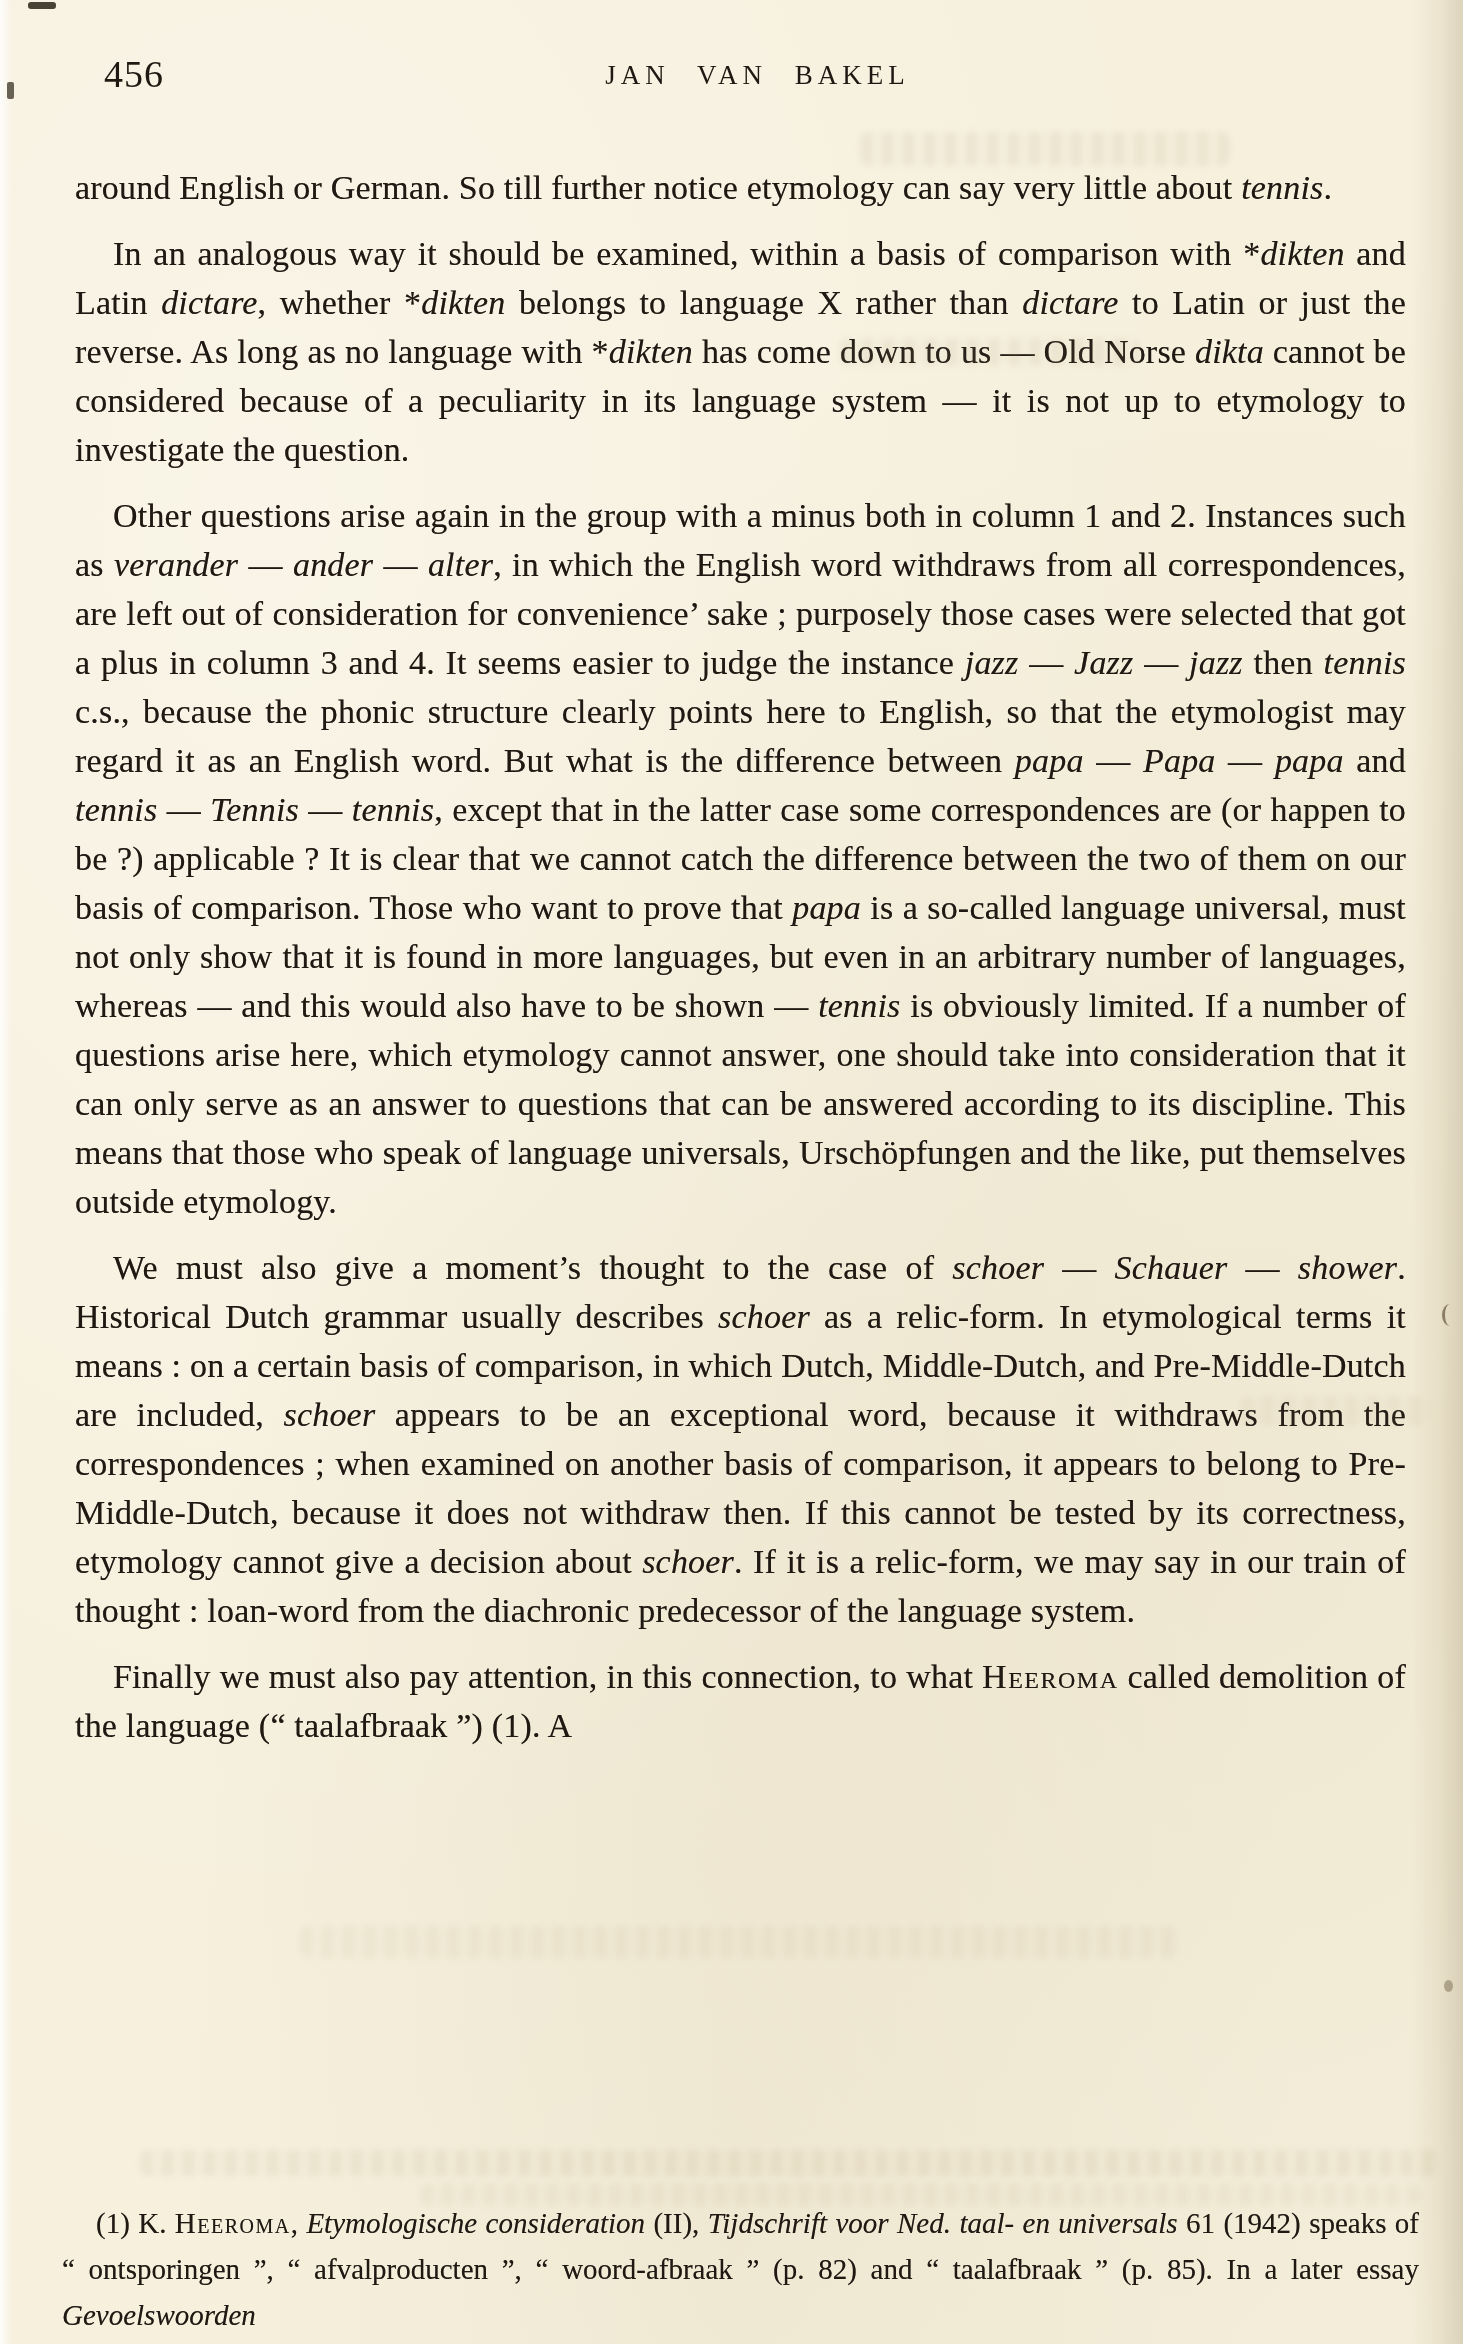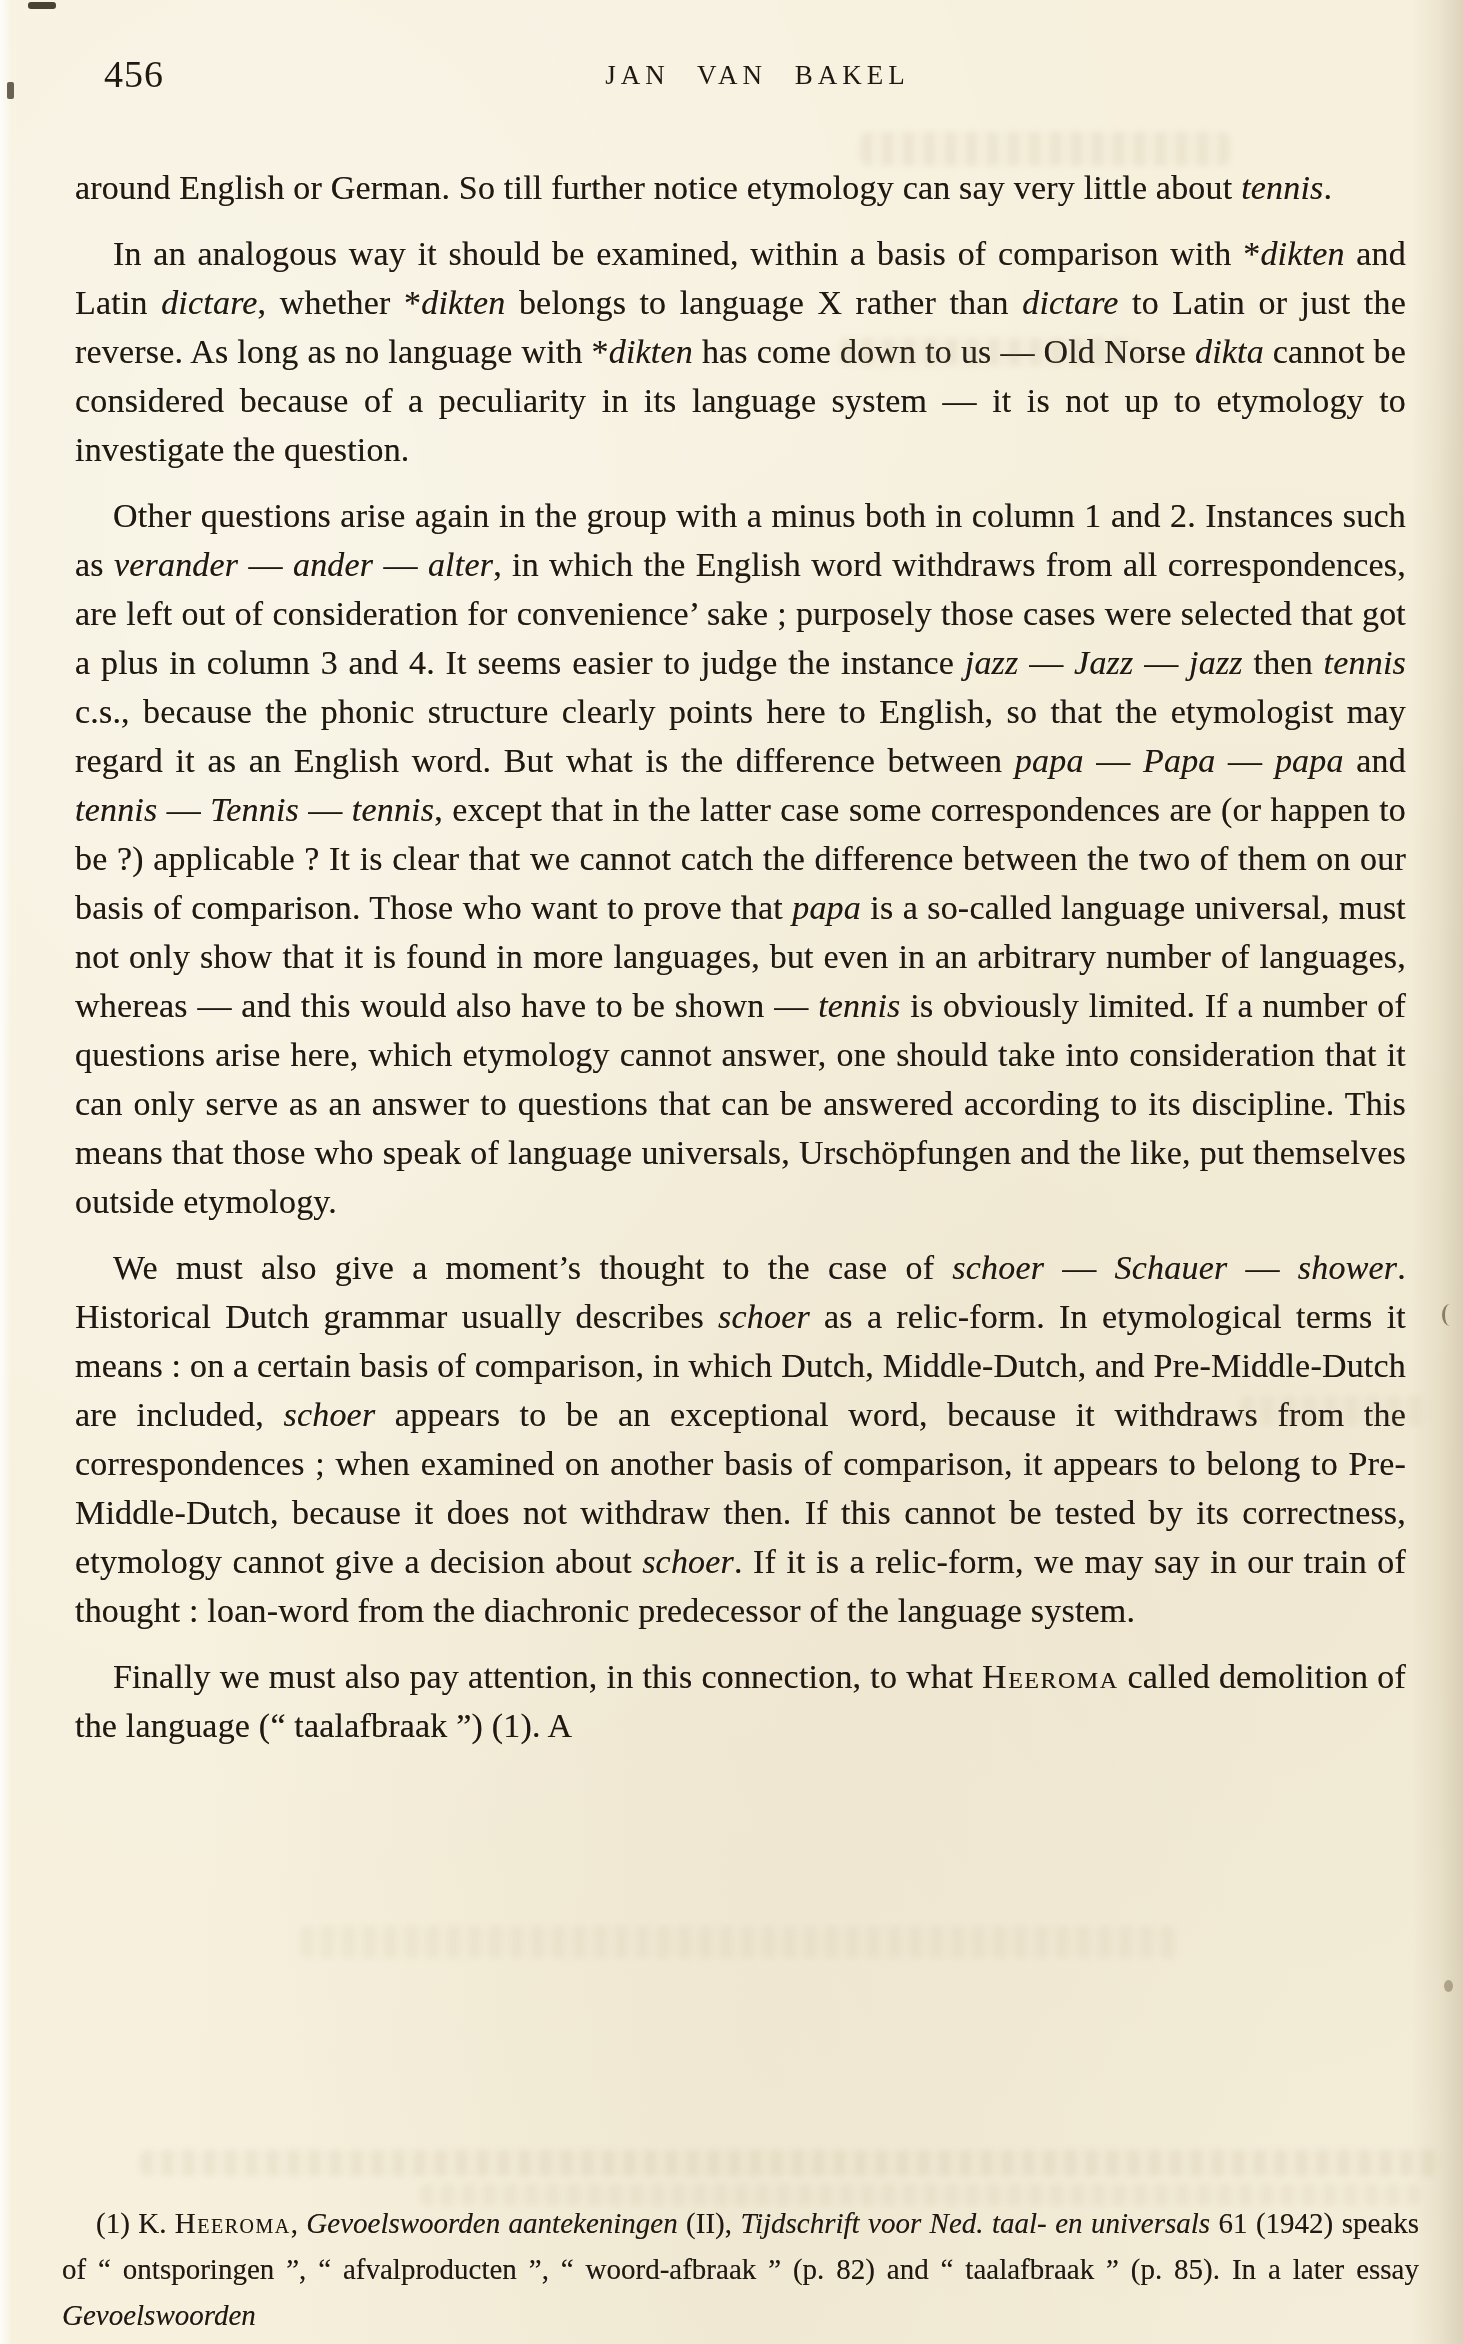--- a/index.html
+++ b/index.html
@@ -111,21 +111,21 @@
 
   <div class="content">
       <p class="para">around English or German. So till further notice etymology can say very little about <i>tennis</i>.</p>
       <p class="para indent">In an analogous way it should be examined, within a basis of comparison with *<i>dikten</i> and Latin <i>dictare</i>, whether *<i>dikten</i> belongs to language X rather than <i>dictare</i> to Latin or just the reverse. As long as no language with *<i>dikten</i> has come down to us — Old Norse <i>dikta</i> cannot be considered because of a peculiarity in its language system — it is not up to etymology to investigate the question.</p>
       <p class="para indent">Other questions arise again in the group with a minus both in column 1 and 2. Instances such as <i>verander</i> — <i>ander</i> — <i>alter</i>, in which the English word withdraws from all correspondences, are left out of consideration for convenience’ sake ; purposely those cases were selected that got a plus in column 3 and 4. It seems easier to judge the instance <i>jazz</i> — <i>Jazz</i> — <i>jazz</i> then <i>tennis</i> c.s., because the phonic structure clearly points here to English, so that the etymologist may regard it as an English word. But what is the difference between <i>papa</i> — <i>Papa</i> — <i>papa</i> and <i>tennis</i> — <i>Tennis</i> — <i>tennis</i>, except that in the latter case some correspondences are (or happen to be ?) applicable ? It is clear that we cannot catch the difference between the two of them on our basis of comparison. Those who want to prove that <i>papa</i> is a so-called language universal, must not only show that it is found in more languages, but even in an arbitrary number of languages, whereas — and this would also have to be shown — <i>tennis</i> is obviously limited. If a number of questions arise here, which etymology cannot answer, one should take into consideration that it can only serve as an answer to questions that can be answered according to its discipline. This means that those who speak of language universals, Urschöpfungen and the like, put themselves outside etymology.</p>
       <p class="para indent">We must also give a moment’s thought to the case of <i>schoer</i> — <i>Schauer</i> — <i>shower</i>. Historical Dutch grammar usually describes <i>schoer</i> as a relic-form. In etymological terms it means : on a certain basis of comparison, in which Dutch, Middle-Dutch, and Pre-Middle-Dutch are included, <i>schoer</i> appears to be an exceptional word, because it withdraws from the correspondences ; when examined on another basis of comparison, it appears to belong to Pre-Middle-Dutch, because it does not withdraw then. If this cannot be tested by its correctness, etymology cannot give a decision about <i>schoer</i>. If it is a relic-form, we may say in our train of thought : loan-word from the diachronic predecessor of the language system.</p>
       <p class="para indent">Finally we must also pay attention, in this connection, to what <span class="sc">Heeroma</span> called demolition of the language (“ taalafbraak ”) (1). A</p>
     </div>
 
   <div class="footnote">
-      <p class="para indent">(1) K. <span class="sc">Heeroma</span>, <i>Gevoelswoorden aantekeningen</i> (II), <i>Tijdschrift voor Ned. taal- en universals</i> 61 (1942) speaks of “ ontsporingen ”, “ afvalproducten ”, “ woord-afbraak ” (p. 82) and “ taalafbraak ” (p. 85). In a later essay <i>Gevoelswoorden</i></p>
+      <p class="para indent">(1) K. <span class="sc">Heeroma</span>, <i>Etymologische consideration</i> (II), <i>Tijdschrift voor Ned. taal- en universals</i> 61 (1942) speaks of “ ontsporingen ”, “ afvalproducten ”, “ woord-afbraak ” (p. 82) and “ taalafbraak ” (p. 85). In a later essay <i>Gevoelswoorden</i></p>
     </div>
 
   <div class="edge-left"></div>
   <div class="curl-right"></div>
   <div class="smudge smudge-1"></div>
   <div class="smudge smudge-2"></div>
   <div class="smudge smudge-3"></div>
   <div class="smudge smudge-4"></div>
   <div class="smudge smudge-5"></div>
   <div class="smudge smudge-6"></div>

